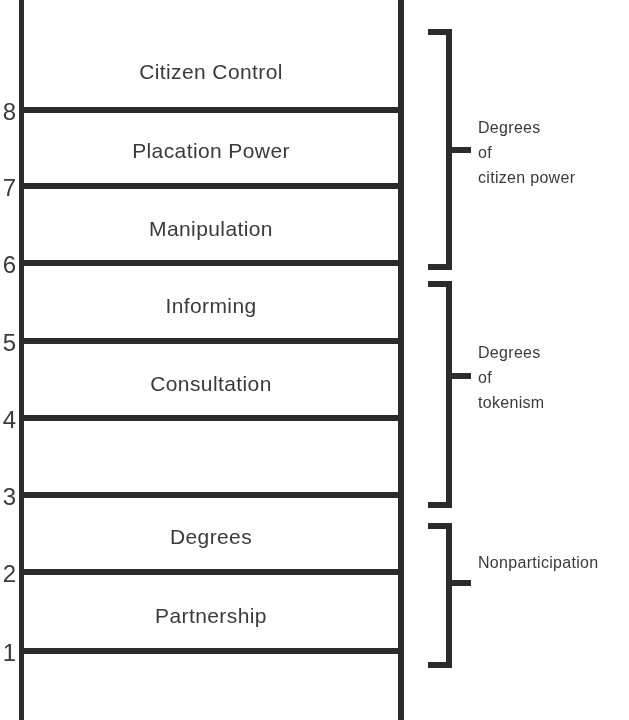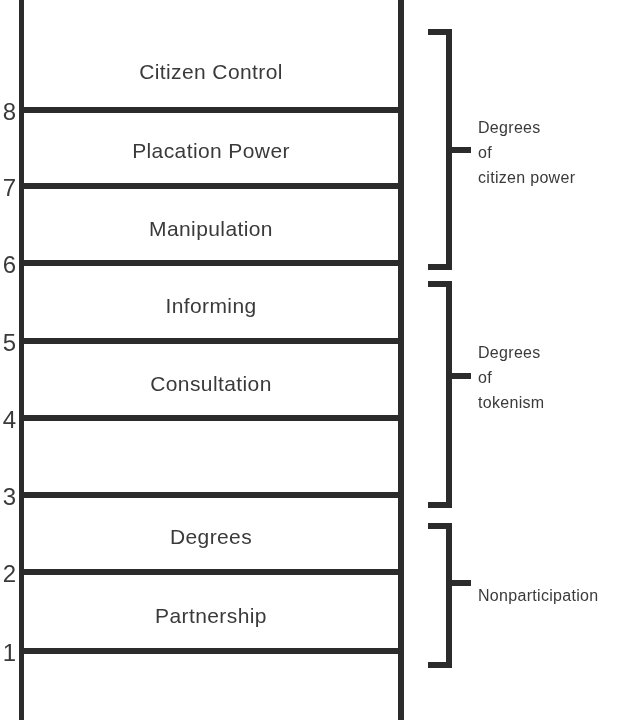--- a/index.html
+++ b/index.html
@@ -85,17 +85,17 @@
   <div class="bracket" style="top:281px;height:227px"></div>
   <div class="bracket-tick" style="top:373px"></div>
   <div class="group-label" style="top:340px">
     <div>Degrees</div>
     <div>of</div>
     <div>tokenism</div>
   </div>
 
   <div class="bracket" style="top:523px;height:145px"></div>
   <div class="bracket-tick" style="top:580px"></div>
-  <div class="group-label" style="top:583px">
+  <div class="group-label" style="top:550px">
     <div>Nonparticipation</div>
   </div>
 
 </div>
 
 </body></html>

